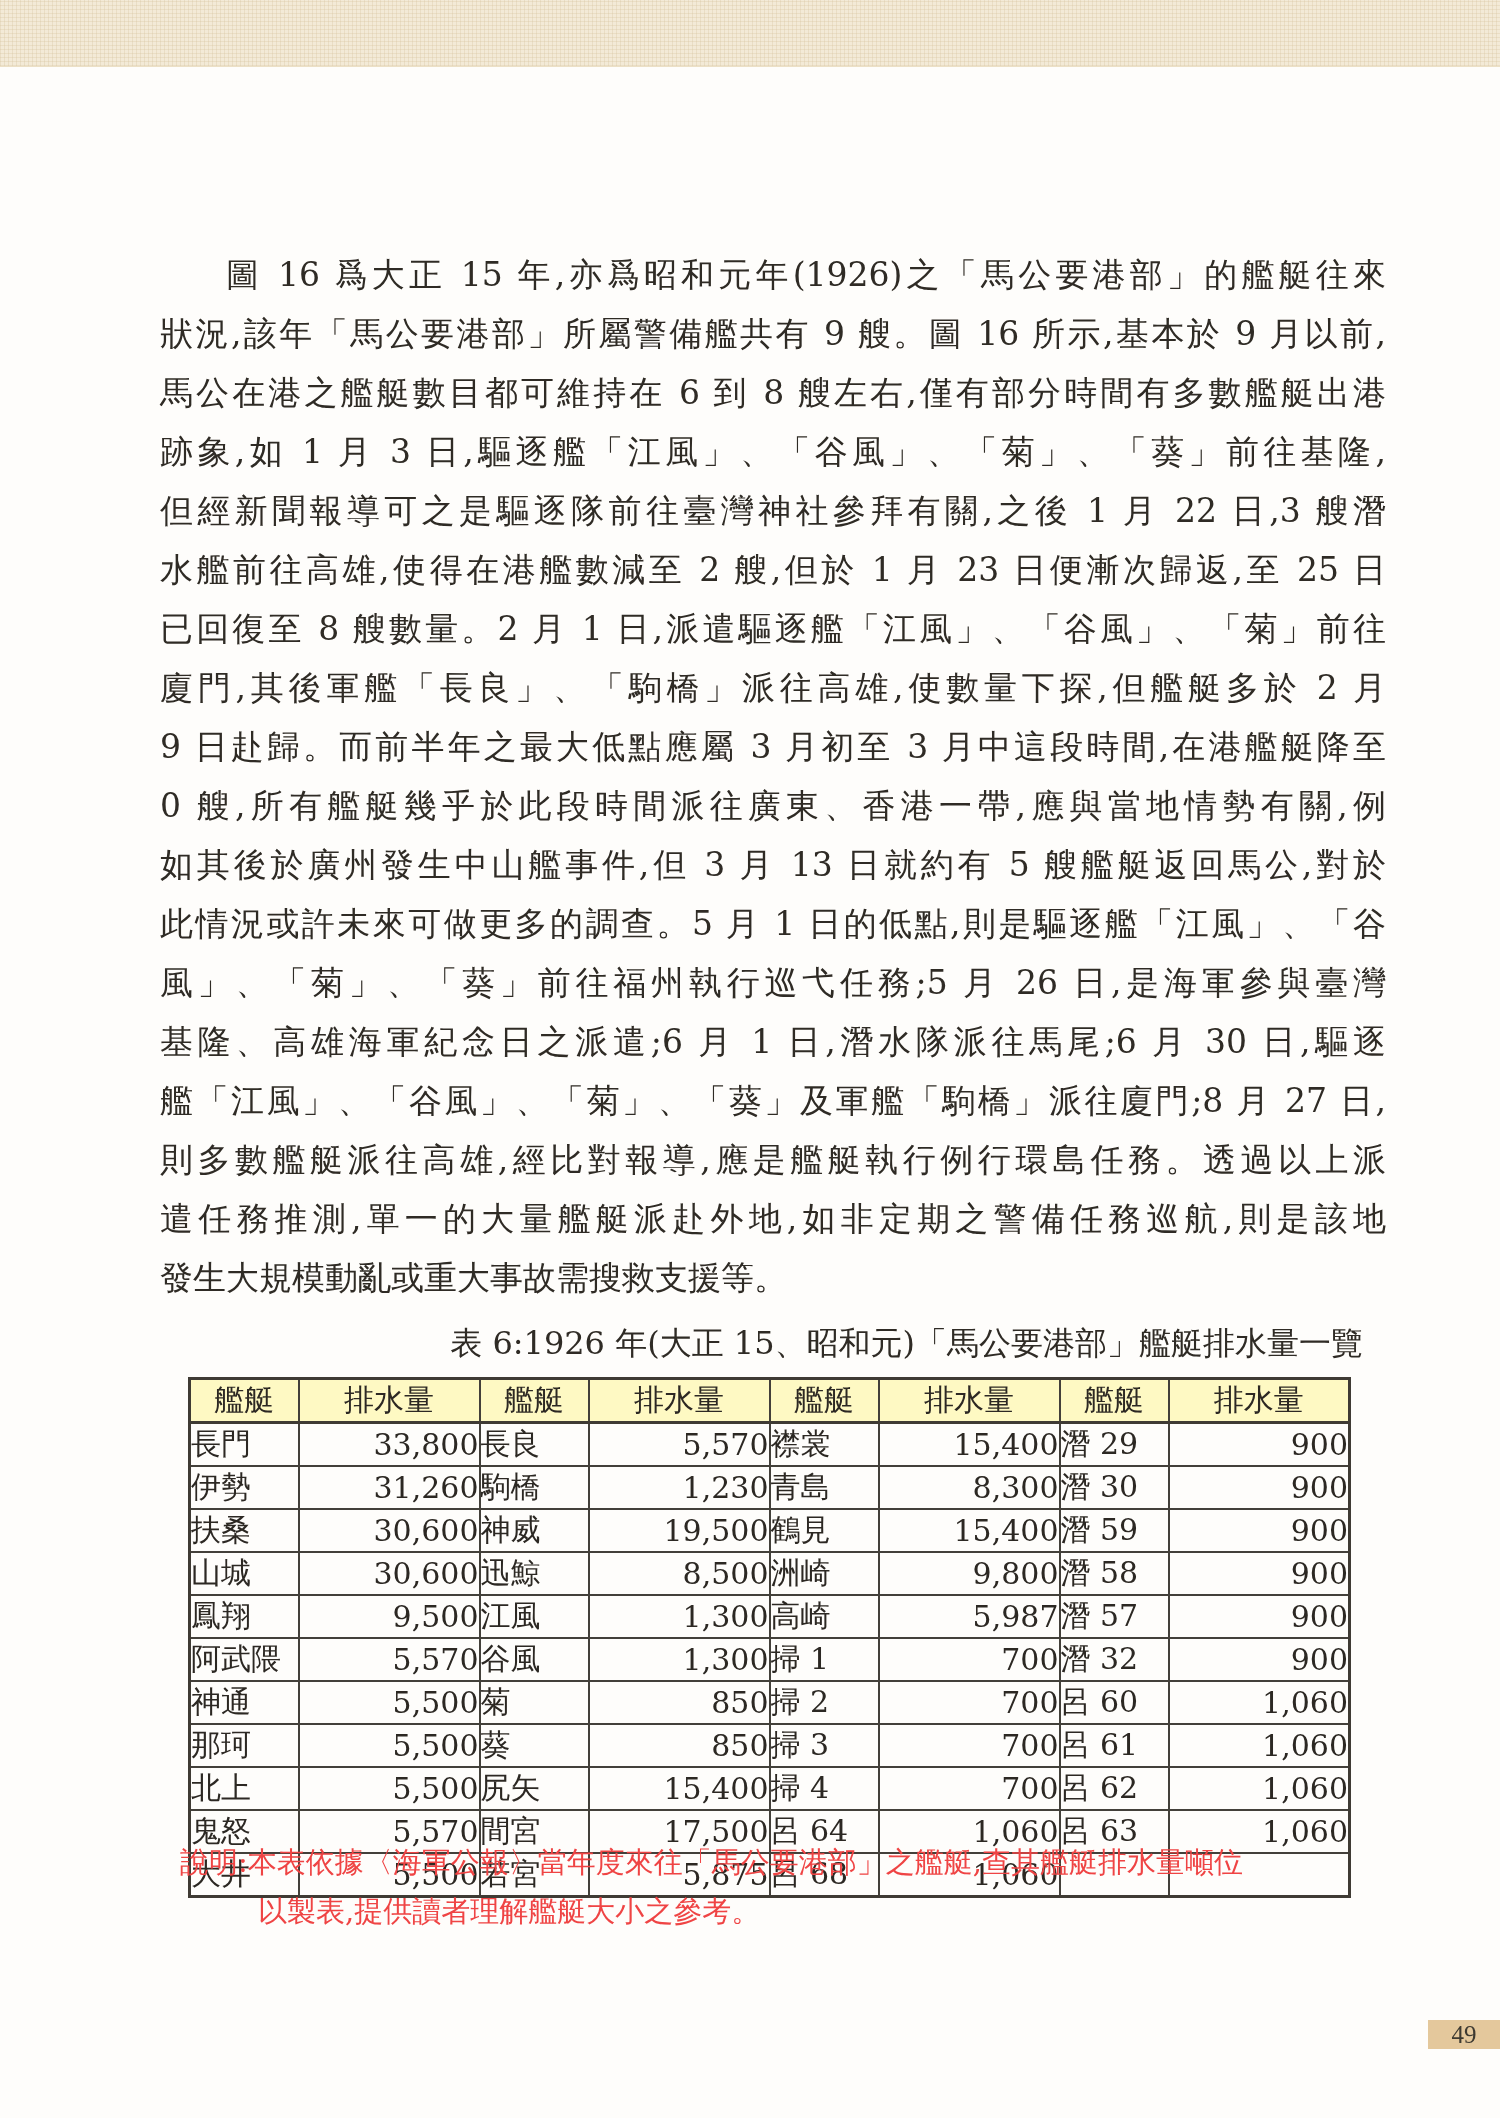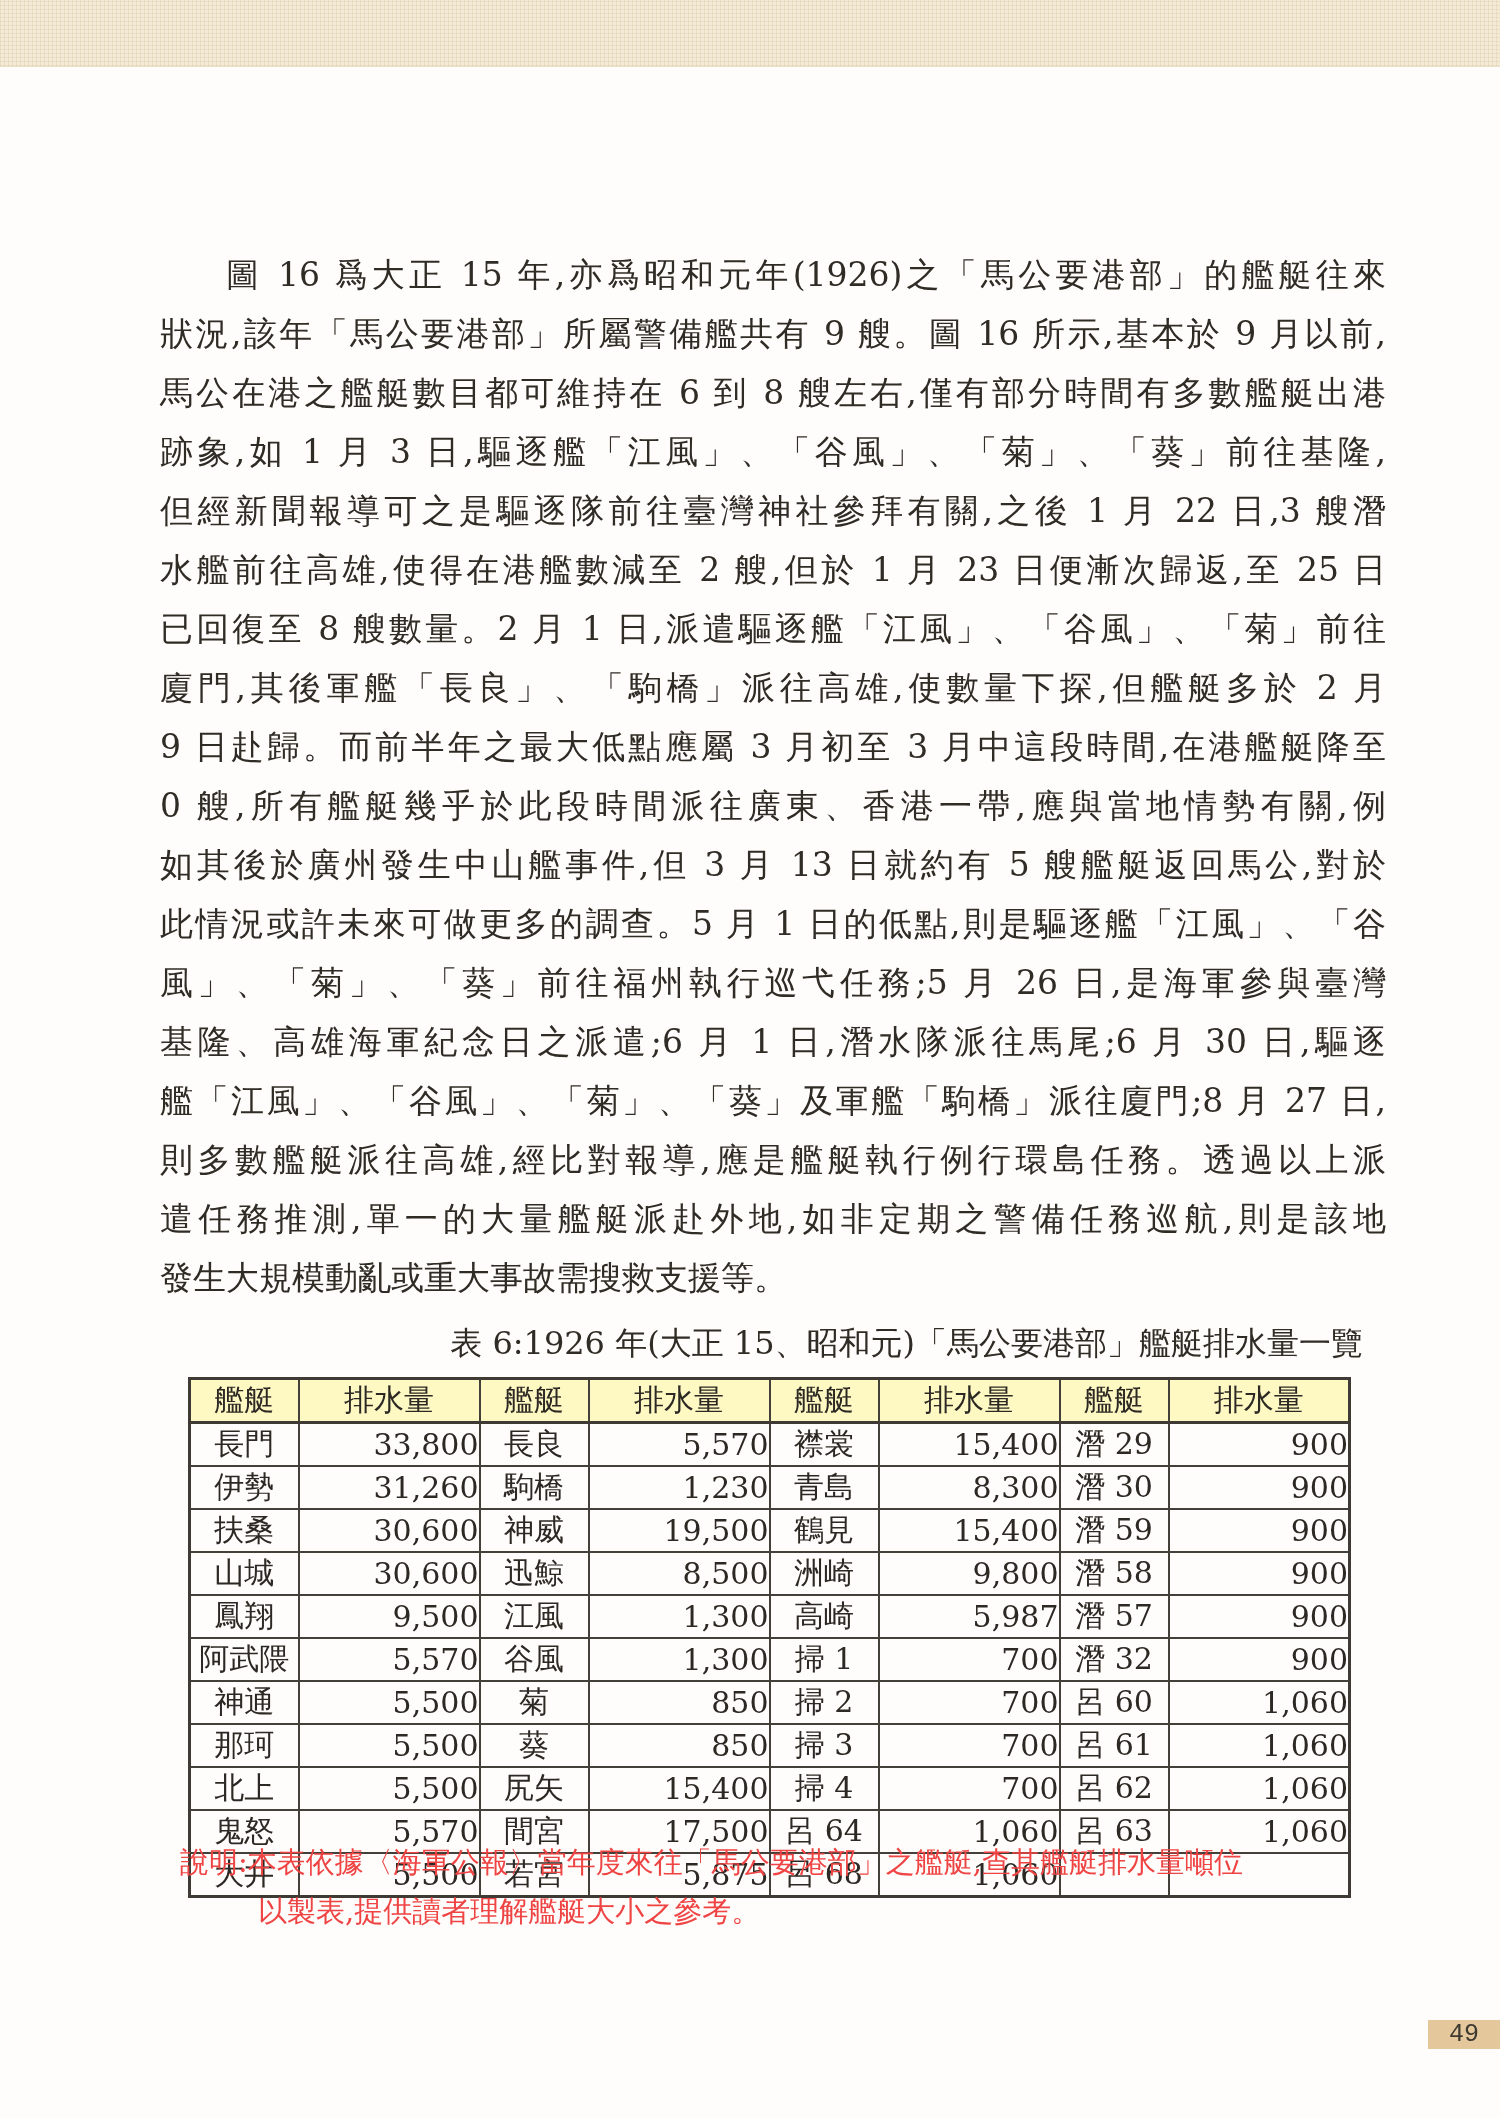--- a/index.html
+++ b/index.html
@@ -41,32 +41,32 @@
   table.ships th, table.ships td{
     border:2px solid #43403a;
     height:37px;padding:0;
     overflow:hidden;white-space:nowrap;
   }
   table.ships th{
     background:#fef9c3;
     font-weight:normal;text-align:center;height:40px;
     border-bottom:3px solid #3f3b34;
   }
-  td.name{text-align:center;}
+  td.name{text-align:left;}
   td.val{text-align:right;padding-right:10px;}
   .notes{
     position:absolute;left:180px;top:1838px;width:1200px;
     font-size:29px;line-height:49px;color:#ef4444;
   }
   .notes .line2{margin-left:78px;}
   .page-num{
     position:absolute;left:1428px;top:2020px;width:72px;height:29px;
     background:#e4c89c;
     display:flex;align-items:center;justify-content:center;
-    font-family:Liberation Mono, monospace;
+    font-family:Liberation Serif, serif;
     font-size:25px;color:#3e3a31;
   }
 </style>
 </head>
 <body>
 
 <div class="top-band"></div>
 
 <div class="content">
   <div class="para-line first">圖 16 爲大正 15 年,亦爲昭和元年(1926)之「馬公要港部」的艦艇往來</div>

